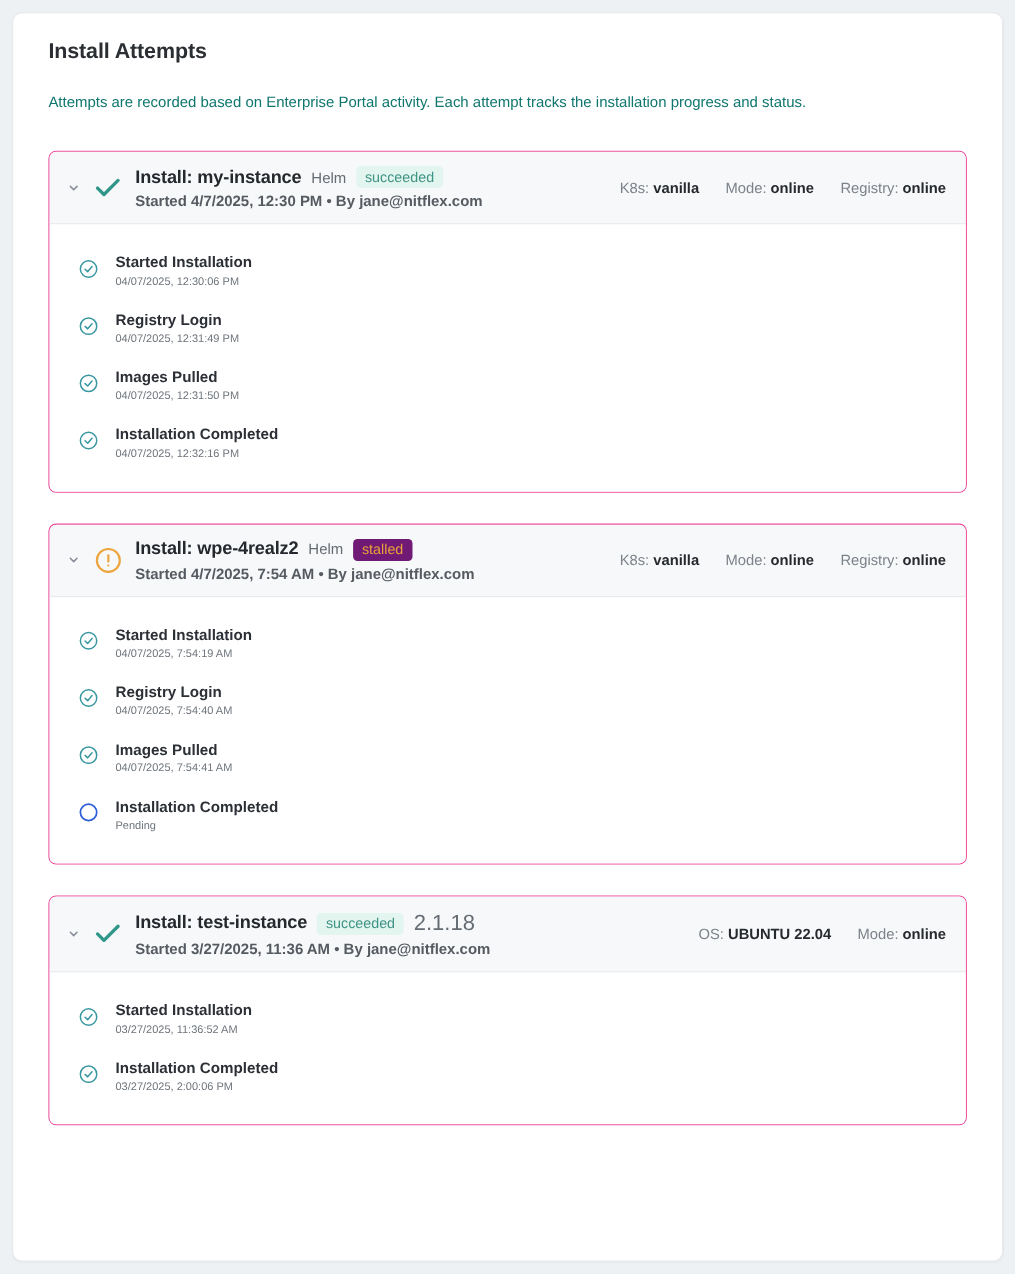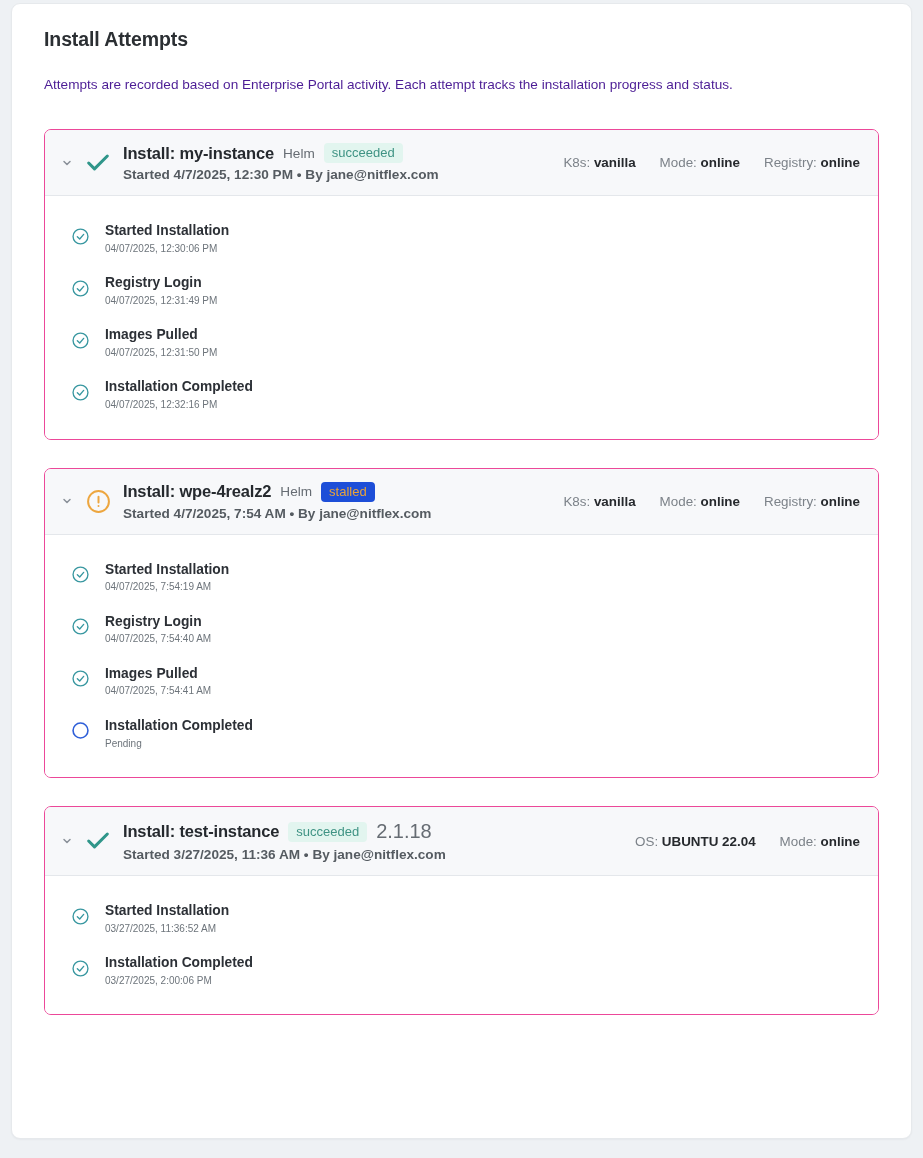--- a/index.html
+++ b/index.html
@@ -9,21 +9,21 @@
     height: 1158px;
     background: #eef1f4;
     font-family: "Liberation Sans", sans-serif;
     -webkit-font-smoothing: antialiased;
   }
 
   .page {
     width: 923px;
     height: 826px;
     background: #eef1f4;
-    padding: 3px 11px 0 11px;
+    padding: 11px 11px 0 11px;
   }
 
   .panel {
     background: #ffffff;
     border: 1px solid #e6e9ec;
     border-radius: 9px;
     box-shadow: 0 1px 2px rgba(16,24,40,0.04);
     padding: 24px 22px 22px 22px;
     min-height: 1136px;
   }
@@ -32,21 +32,21 @@
     font-size: 19.5px;
     font-weight: bold;
     color: #2b2f33;
     letter-spacing: -0.1px;
     padding-left: 10px;
     margin-bottom: 26px;
   }
 
   .panel-subtitle {
     font-size: 13.6px;
-    color: #4c1d95;
+    color: #0f766e;
     padding-left: 10px;
     margin-bottom: 37px;
   }
 
   
   .attempts { padding: 0 10px; }
 
   .attempt-card {
     border: 1px solid #ec4899;
     border-radius: 7px;
@@ -112,21 +112,21 @@
   }
 
   .badge {
     font-size: 13px;
     padding: 3px 8px 4px 8px;
     border-radius: 4px;
     line-height: 1;
     white-space: nowrap;
   }
   .badge.succeeded { background: #e2f5ef; color: #3f9384; }
-  .badge.stalled   { background: #1d4ed8; color: #e9a33a; }
+  .badge.stalled   { background: #701a75; color: #e9a33a; }
 
   .started-line {
     font-size: 13.6px;
     color: #555b61;
     font-weight: bold;
   }
 
   .header-meta {
     display: flex;
     align-items: center;

